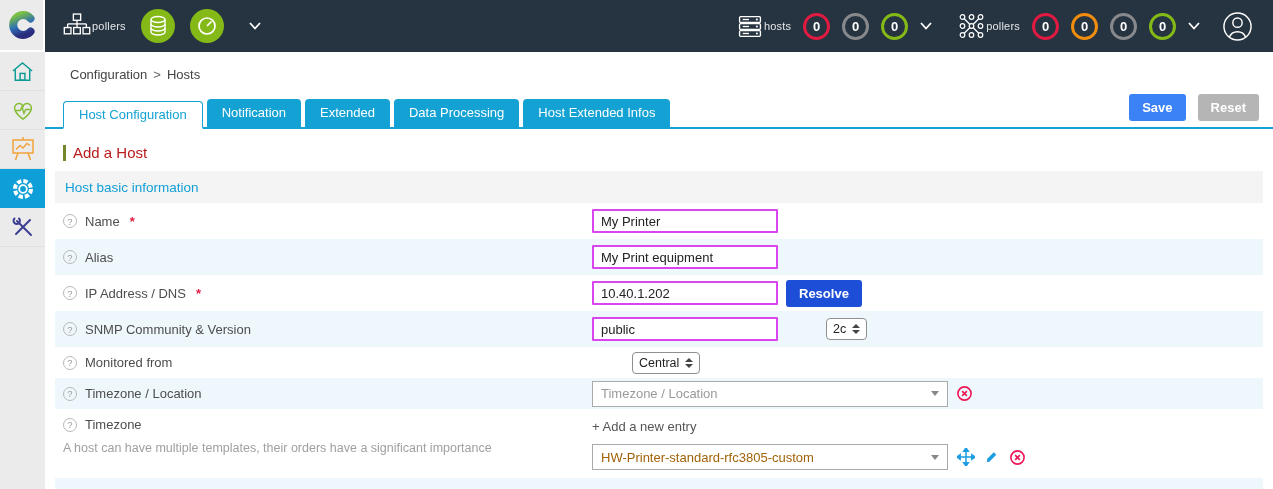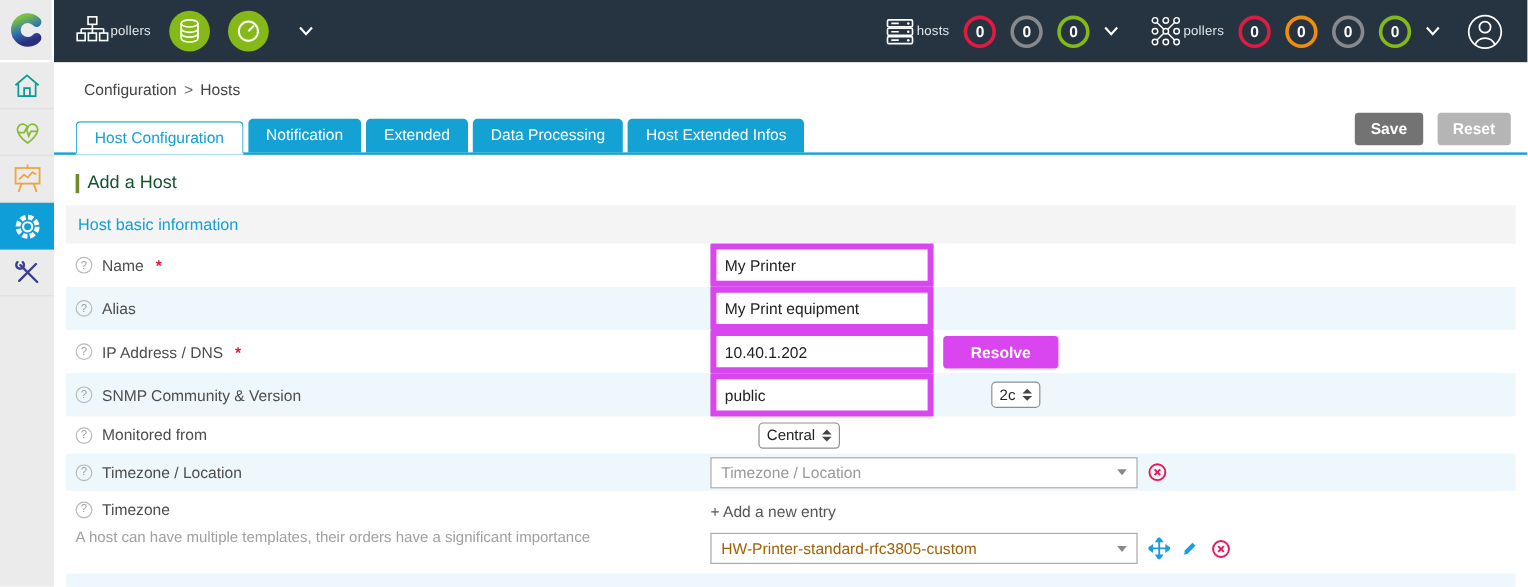--- a/index.html
+++ b/index.html
@@ -38,42 +38,42 @@
   .breadcrumb .sep { color:#666; }
 
   .tabbar { display:flex; align-items:flex-end; padding-left:18px; border-bottom:2px solid #13a2d3; }
   .tab { height:28px; line-height:28px; padding:0 15px; font-size:13px; border-radius:4px 4px 0 0;
     background:#13a2d3; color:#fff; margin-right:4px; cursor:pointer; }
   .tab.active { background:#fff; color:#13a2d3; border:1px solid #13a2d3; border-bottom:2px solid #fff;
     margin-bottom:-2px; line-height:26px; font-weight:400; }
   .tab-actions { margin-left:auto; display:flex; gap:12px; padding:0 14px 6px 0; }
   .btn { border:none; border-radius:3px; color:#fff; font-size:13px; font-weight:600; padding:6px 13px;
     font-family:inherit; cursor:pointer; }
-  .btn-save { background:#737373; }
+  .btn-save { background:#3b82f6; }
   .btn-reset { background:#b5b5b5; }
 
   .page-title { display:flex; align-items:center; gap:7px; padding:15px 0 10px 18px; }
   .title-bar { width:3px; height:16px; background:#75872b; }
-  .page-title span.t { color:#14532d; font-size:15px; }
+  .page-title span.t { color:#b91c1c; font-size:15px; }
 
   .section-strip { margin:0 10px; height:32px; background:#f4f4f4; display:flex; align-items:center; padding-left:10px; }
   .section-strip span { color:#119fd6; font-size:13.5px; }
 
   .frow { margin:0 10px; display:flex; align-items:center; min-height:36px; padding-left:8px; }
   .frow.alt { background:#eef7fc; }
   .frow.short { min-height:31px; }
   .label-cell { width:529px; flex-shrink:0; display:flex; align-items:center; gap:8px; font-size:13px; color:#4d4d4d; }
   .field-cell { display:flex; align-items:center; gap:8px; }
   .qmark { width:14px; height:14px; flex-shrink:0; border:1px solid #b9b9b9; border-radius:50%; color:#9a9a9a;
     font-size:9.5px; display:flex; align-items:center; justify-content:center; cursor:pointer; }
   .req { color:#e01b41; font-weight:bold; margin-left:2px; }
-  input.txt { width:186px; height:36px; border:5px solid #d946ef; border-radius:1px; padding:0 7px; font-size:13px;
+  input.txt { width:186px; height:24px; border:2px solid #d946ef; border-radius:1px; padding:0 7px; font-size:13px;
     color:#222; font-family:inherit; }
-  .btn-resolve { background:#d946ef; border:none; border-radius:3px; color:#fff; font-size:13px; font-weight:600;
-    padding:6px 23px; font-family:inherit; cursor:pointer; }
+  .btn-resolve { background:#1d4ed8; border:none; border-radius:3px; color:#fff; font-size:13px; font-weight:600;
+    padding:6px 13px; font-family:inherit; cursor:pointer; }
   .mini-select { display:inline-flex; align-items:center; gap:6px; background:#fff; border:1px solid #8f8f8f;
     border-radius:4px; padding:3px 6px; font-size:12.5px; color:#222; cursor:pointer;margin-left:40px; }
   .spin { display:flex; flex-direction:column; gap:2px; }
   .spin i { display:block; width:0; height:0; border-left:4px solid transparent; border-right:4px solid transparent; }
   .spin .up { border-bottom:4px solid #444; }
   .spin .dn { border-top:4px solid #444; }
   .select2 { width:356px; height:26px; border:1px solid #aaa; background:#fff; display:flex; align-items:center;
     padding:0 8px; cursor:pointer; }
   .select2 .ph { color:#9a9a9a; font-size:13px; flex:1; }
   .select2 .val { color:#a16207; font-size:13px; flex:1; }

